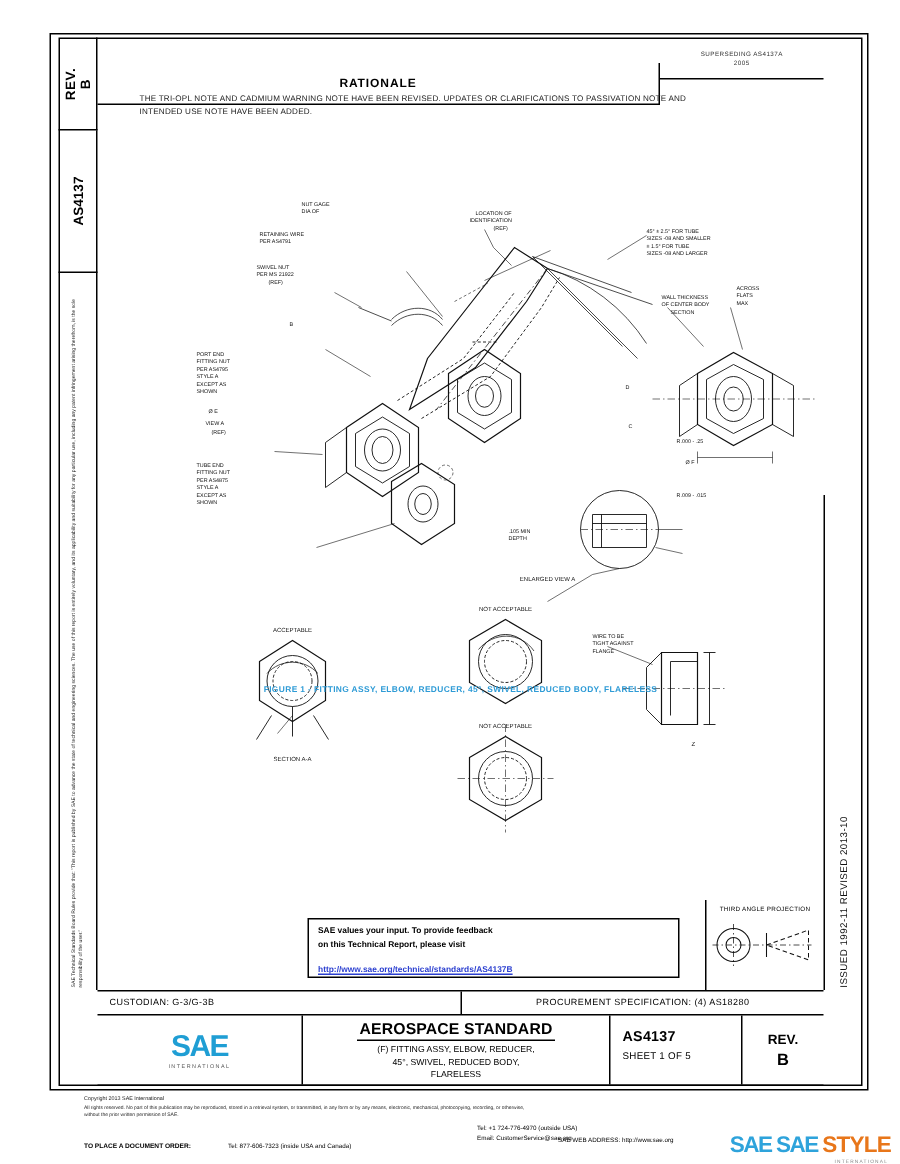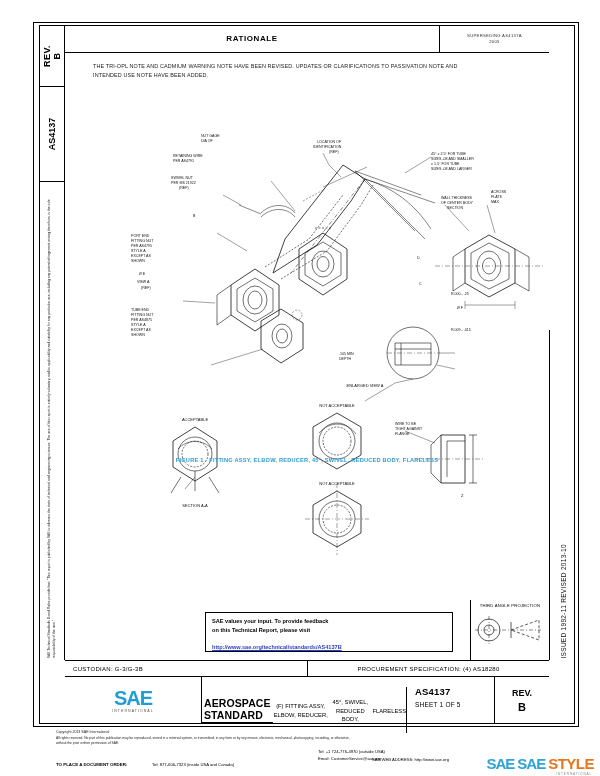--- a/index.html
+++ b/index.html
@@ -47,21 +47,21 @@
     position:absolute;left:549px;top:330px;width:26px;height:330px;
     border-left:1px solid #000;box-sizing:border-box;overflow:hidden;
   }
   .issued-col .vt{
     position:absolute;left:-152px;top:160px;width:330px;
     transform:rotate(-90deg);transform-origin:center center;
     font-size:6.5px;letter-spacing:.3px;color:#111;text-align:left;
   }
   
   .rationale-box{
-    position:absolute;left:65px;top:25px;width:375px;height:28px;
+    position:absolute;left:65px;top:42px;width:375px;height:28px;
     border-bottom:1px solid #000;border-right:1px solid #000;box-sizing:border-box;
     display:flex;align-items:center;justify-content:center;
   }
   .rationale-box .t{font-size:8px;font-weight:bold;letter-spacing:.6px;}
   .supersede-box{
     position:absolute;left:440px;top:25px;width:109px;height:28px;
     border-bottom:1px solid #000;box-sizing:border-box;
     display:flex;flex-direction:column;align-items:center;justify-content:center;
   }
   .supersede-box .t{font-size:4.2px;letter-spacing:.3px;color:#333;line-height:1.4;}
@@ -99,23 +99,23 @@
     border-right:1px solid #000;box-sizing:border-box;display:flex;align-items:center;padding-left:8px;}
   .tb-cust span{font-size:6px;letter-spacing:.3px;}
   .tb-proc{position:absolute;left:243px;top:0;width:241px;height:100%;
     box-sizing:border-box;display:flex;align-items:center;justify-content:center;}
   .tb-proc span{font-size:6px;letter-spacing:.3px;}
   .tb-row2{position:absolute;left:0;top:17px;width:484px;height:47px;
     border-bottom:1.4px solid #000;box-sizing:border-box;}
   .tb-logo{position:absolute;left:0;top:0;width:137px;height:100%;
     border-right:1.4px solid #000;box-sizing:border-box;
     display:flex;flex-direction:column;align-items:center;justify-content:center;}
-  .tb-title{position:absolute;left:137px;top:10px;width:205px;height:100%;
+  .tb-title{position:absolute;left:137px;top:0;width:205px;height:100%;
     border-right:1.4px solid #000;box-sizing:border-box;
-    display:flex;flex-direction:row;align-items:center;justify-content:center;padding-top:2px;}
+    display:flex;flex-direction:column;align-items:center;justify-content:center;padding-top:2px;}
   .tb-title .h{font-size:10.5px;font-weight:bold;letter-spacing:.1px;
     border-bottom:1.2px solid #000;padding:0 2px 1px;margin-bottom:2px;}
   .tb-title .s{font-size:5.8px;line-height:1.5;text-align:center;}
   .tb-num{position:absolute;left:342px;top:0;width:88px;height:100%;
     border-right:1.4px solid #000;box-sizing:border-box;padding:9px 0 0 8px;}
   .tb-num .n{font-size:9.5px;font-weight:bold;letter-spacing:.2px;}
   .tb-num .sh{font-size:6.5px;margin-top:4px;letter-spacing:.2px;}
   .tb-rev{position:absolute;left:430px;top:0;width:54px;height:100%;
     box-sizing:border-box;display:flex;flex-direction:column;align-items:center;justify-content:center;}
   .tb-rev .r1{font-size:9px;font-weight:bold;}

